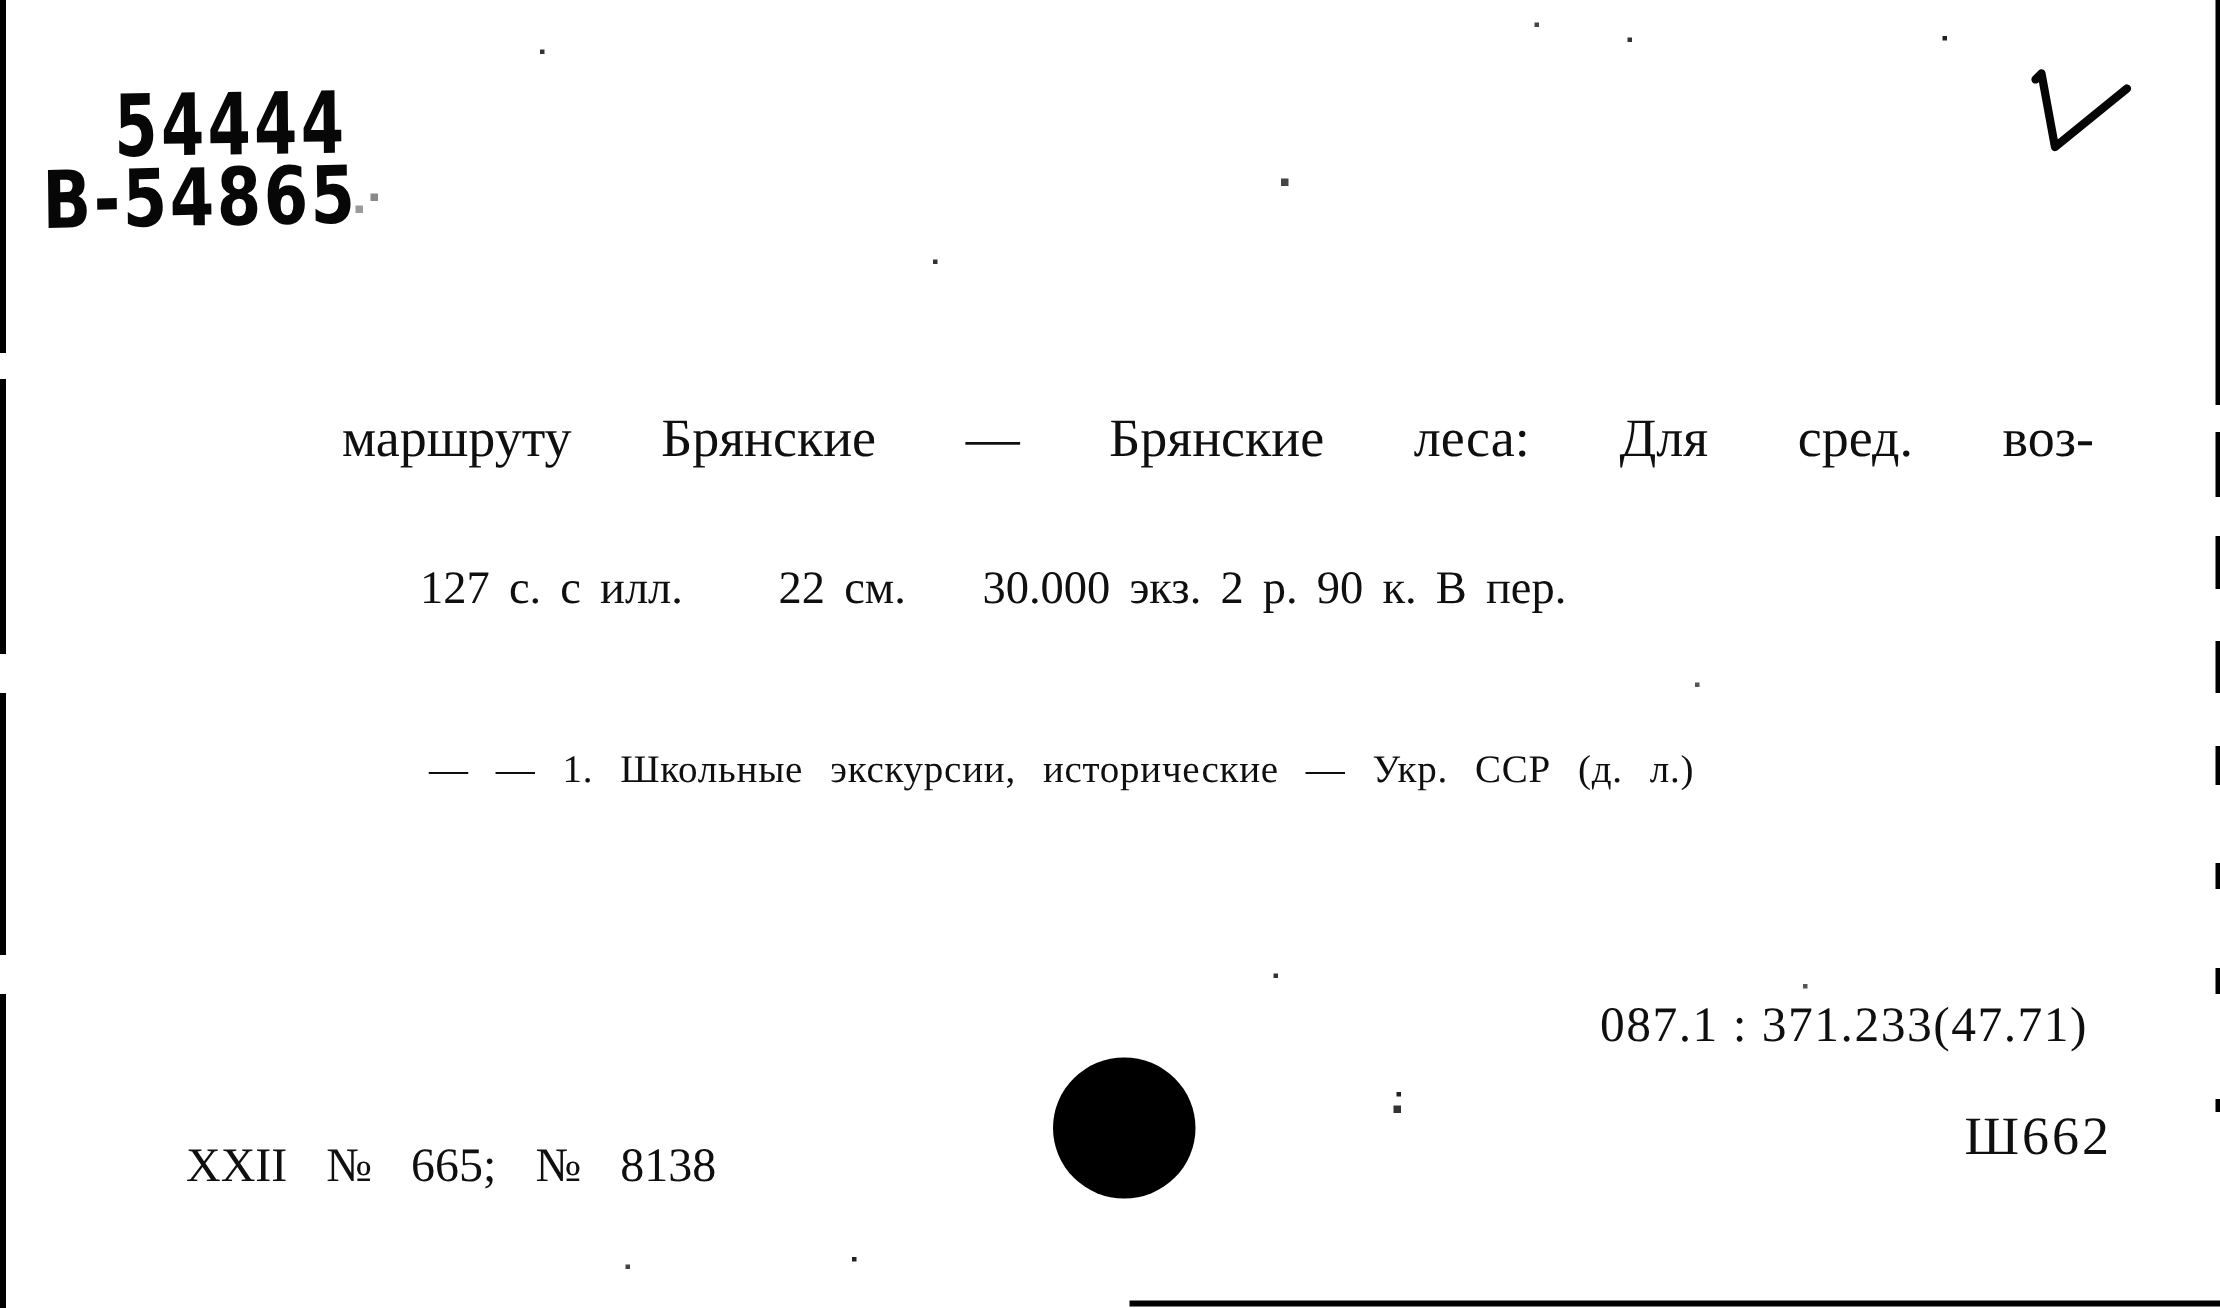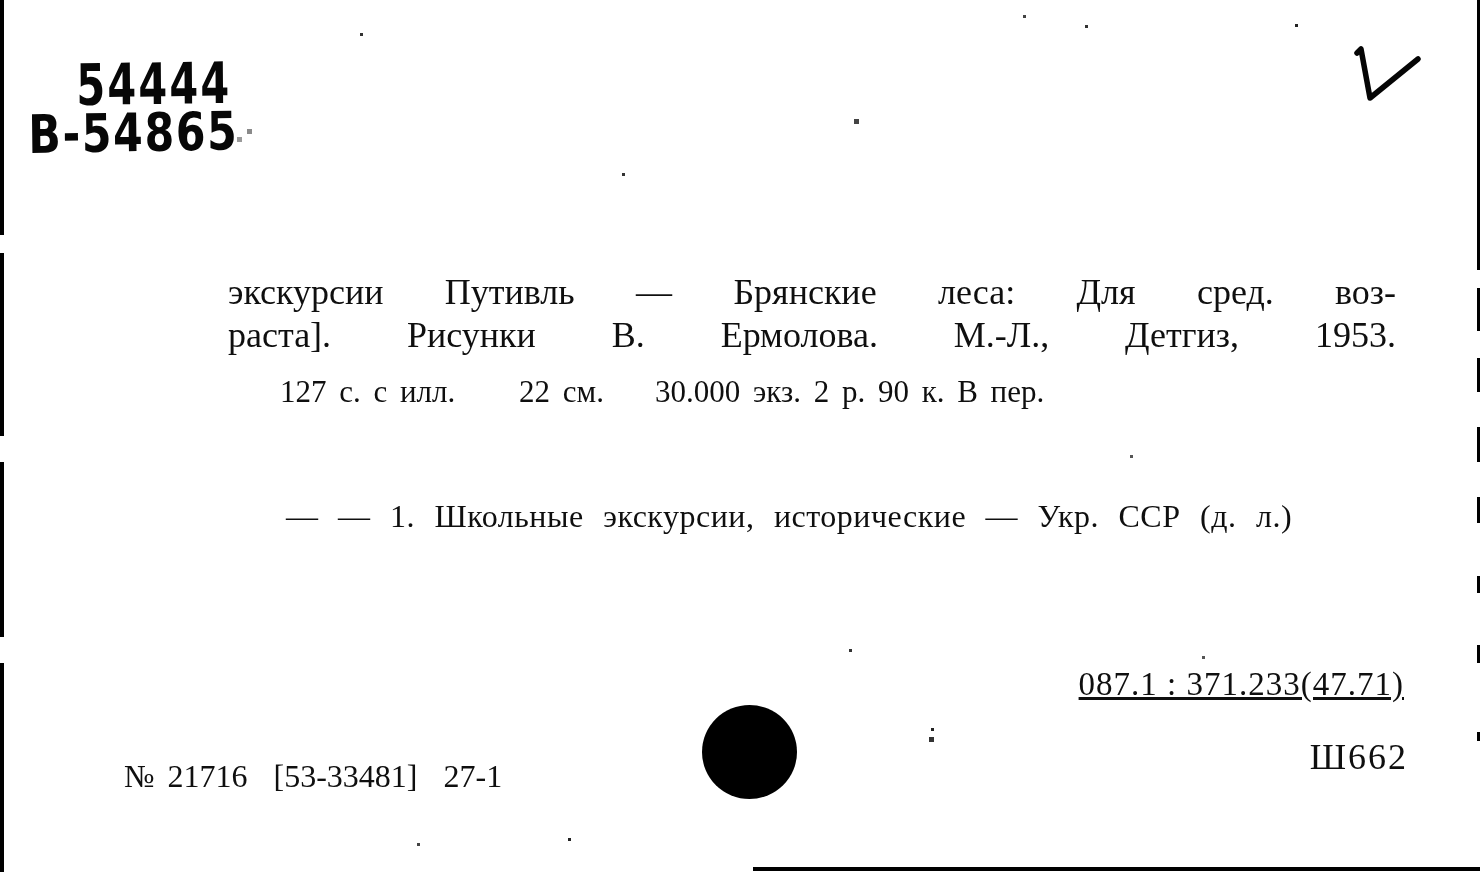--- a/index.html
+++ b/index.html
@@ -71,33 +71,33 @@
   }
   .tl1 { top: 229px; padding-left: 46px; }
   .tl2 { top: 272px; }
   .tl3 { top: 315px; }
   .collation {
     position: absolute; left: 280px; top: 374px;
     font-size: 31px; white-space: pre; word-spacing: 5px;
   }
   .tracing {
     position: absolute; left: 286px; top: 498px;
-    font-size: 32px; white-space: pre; word-spacing: 11px; letter-spacing: 0.5px;
+    font-size: 26px; white-space: pre; word-spacing: 11px; letter-spacing: 0.5px;
   }
 
   
   .registry {
     position: absolute; left: 124px; top: 684px;
     font-size: 32px; line-height: 37px; white-space: pre; word-spacing: 5px;
   }
 
   
   .udc {
-    position: absolute; top: 666px; right: 76px;
-    font-size: 33px; letter-spacing: 1px; text-decoration: underline;
+    position: absolute; top: 666px; right: 88px;
+    font-size: 33px; letter-spacing: 1px;
   }
   .author-mark {
     position: absolute; top: 736px; right: 72px;
     font-size: 36px; letter-spacing: 2px; margin-left: 42px;
   }
 
   
   .punch-hole {
     position: absolute; left: 702px; top: 705px;
     width: 95px; height: 94px;
@@ -137,27 +137,25 @@
   <div class="edge-bottom"></div>
   <div class="specks"></div>
 
   <div class="hw hw1">54444</div>
   <div class="hw hw2">В-54865</div>
 
   <svg class="checkmark" width="90" height="62" viewBox="0 0 90 62">
     <path d="M21 7 L25 3 L34 52 L82 13" fill="none" stroke="#050505" stroke-width="5.5" stroke-linecap="round" stroke-linejoin="round"></path>
   </svg>
 
-  <div class="tl tl2">экскурсии Путивль — Брянские леса: Для сред. воз-</div>
-  <div class="tl tl3">раста]. Рисунки В. Ермолова. М.-Л., Детгиз, 1953.</div>
+  <div class="tl tl2">маршруту Брянские — Брянские леса: Для сред. воз-</div>
   <div class="collation">127 с. с илл.     22 см.    30.000 экз. 2 р. 90 к. В пер.</div>
   <div class="tracing">— — 1. Школьные экскурсии, исторические — Укр. ССР (д. л.)</div>
 
   <div class="registry">
-    <div>№ 21716  [53-33481]  27-1</div>
     <div>XXII  №  665;  №  8138</div>
     
   </div>
 
   <div class="udc">087.1 : 371.233(47.71)</div>
   <div class="author-mark">Ш662</div>
 
   <div class="punch-hole"></div>
 
 </div>

